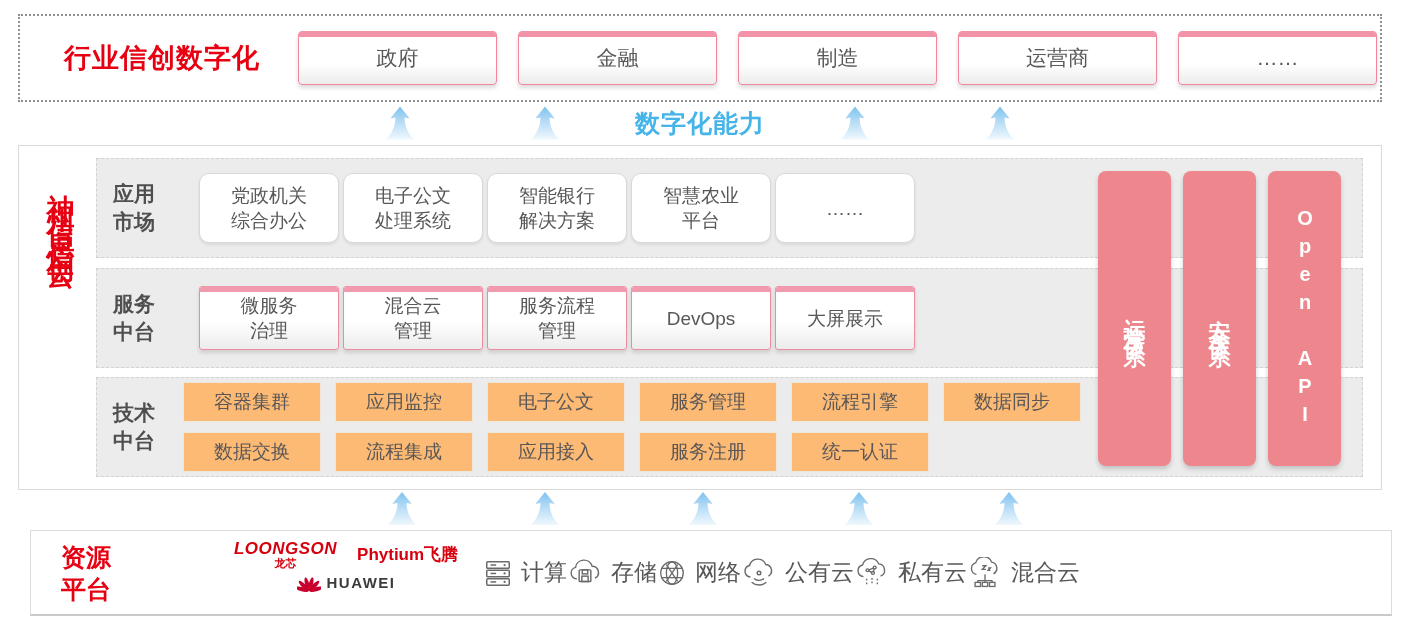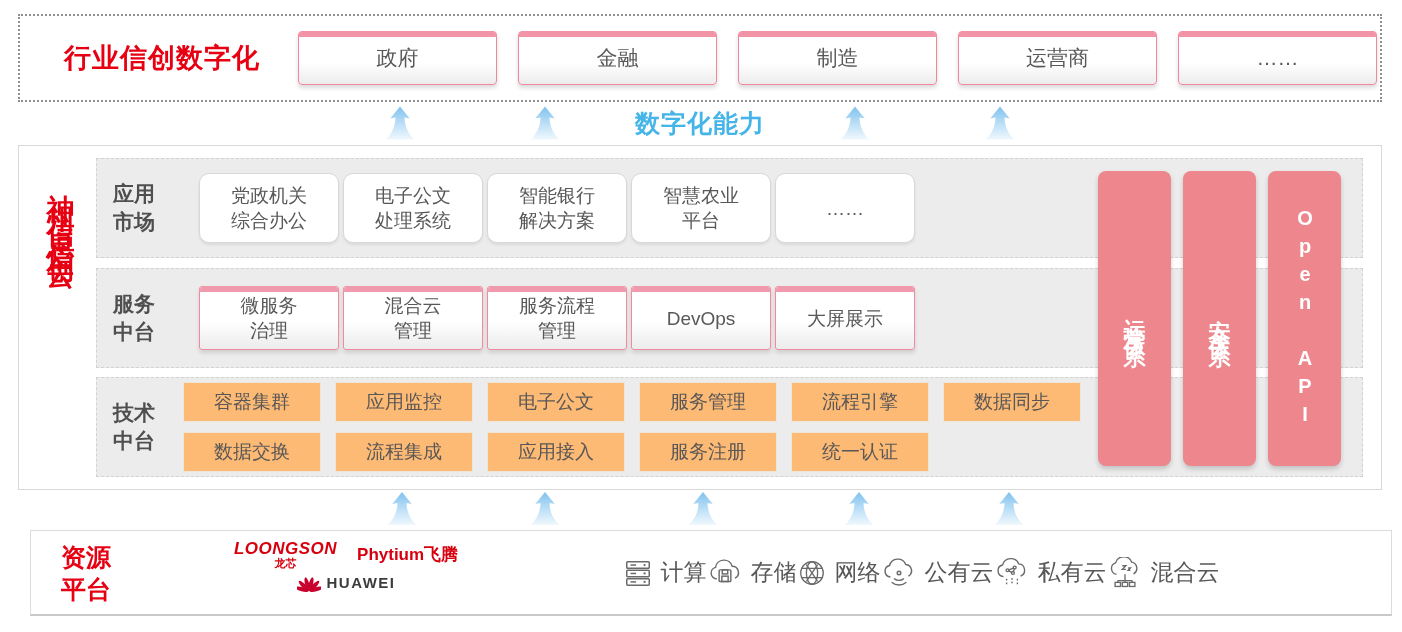--- a/index.html
+++ b/index.html
@@ -60,21 +60,21 @@
              color:var(--accent-red,#e60012);white-space:pre-line;line-height:32px;}
   .vendors{position:absolute;left:190px;top:9px;width:250px;display:flex;flex-direction:column;align-items:center;gap:3px;}
   .vendor-row{display:flex;align-items:flex-start;gap:20px;}
   .loongson{display:flex;flex-direction:column;align-items:center;line-height:1;}
   .loongson .en{font-style:italic;font-weight:800;font-size:17px;color:var(--logo-red,#d7000f);letter-spacing:.5px;text-align:right;}
   .loongson .cn{font-size:11px;font-weight:700;color:var(--logo-red,#d7000f);margin-top:1px;}
   .phytium{font-weight:700;font-size:17px;color:var(--logo-red,#d7000f);margin-top:3px;}
   .huawei{display:flex;align-items:center;gap:6px;}
   .huawei .txt{font-size:15px;font-weight:700;color:#3c3c3c;letter-spacing:1.5px;}
   .res-items{position:absolute;left:452px;right:32px;top:0;bottom:0;display:flex;align-items:center;
-             justify-content:center;}
+             justify-content:flex-start;}
   .res-item{display:flex;align-items:center;gap:8px;font-size:23px;color:#595757;}
   .res-item svg{display:block;}
 </style>
 </head>
 <body>
 
 <svg width="0" height="0" style="position:absolute">
   <defs>
     <linearGradient id="arrowGrad" x1="0" y1="0" x2="0" y2="1">
       <stop offset="0" stop-color="#7fc2ee"></stop>

